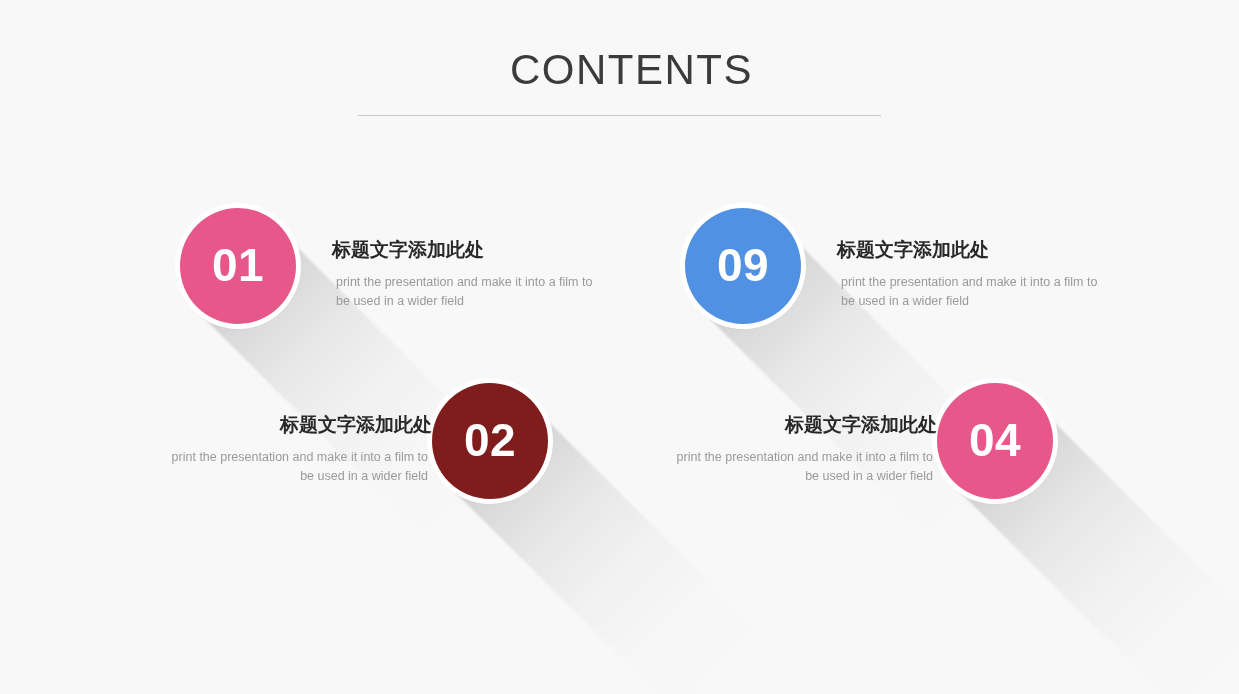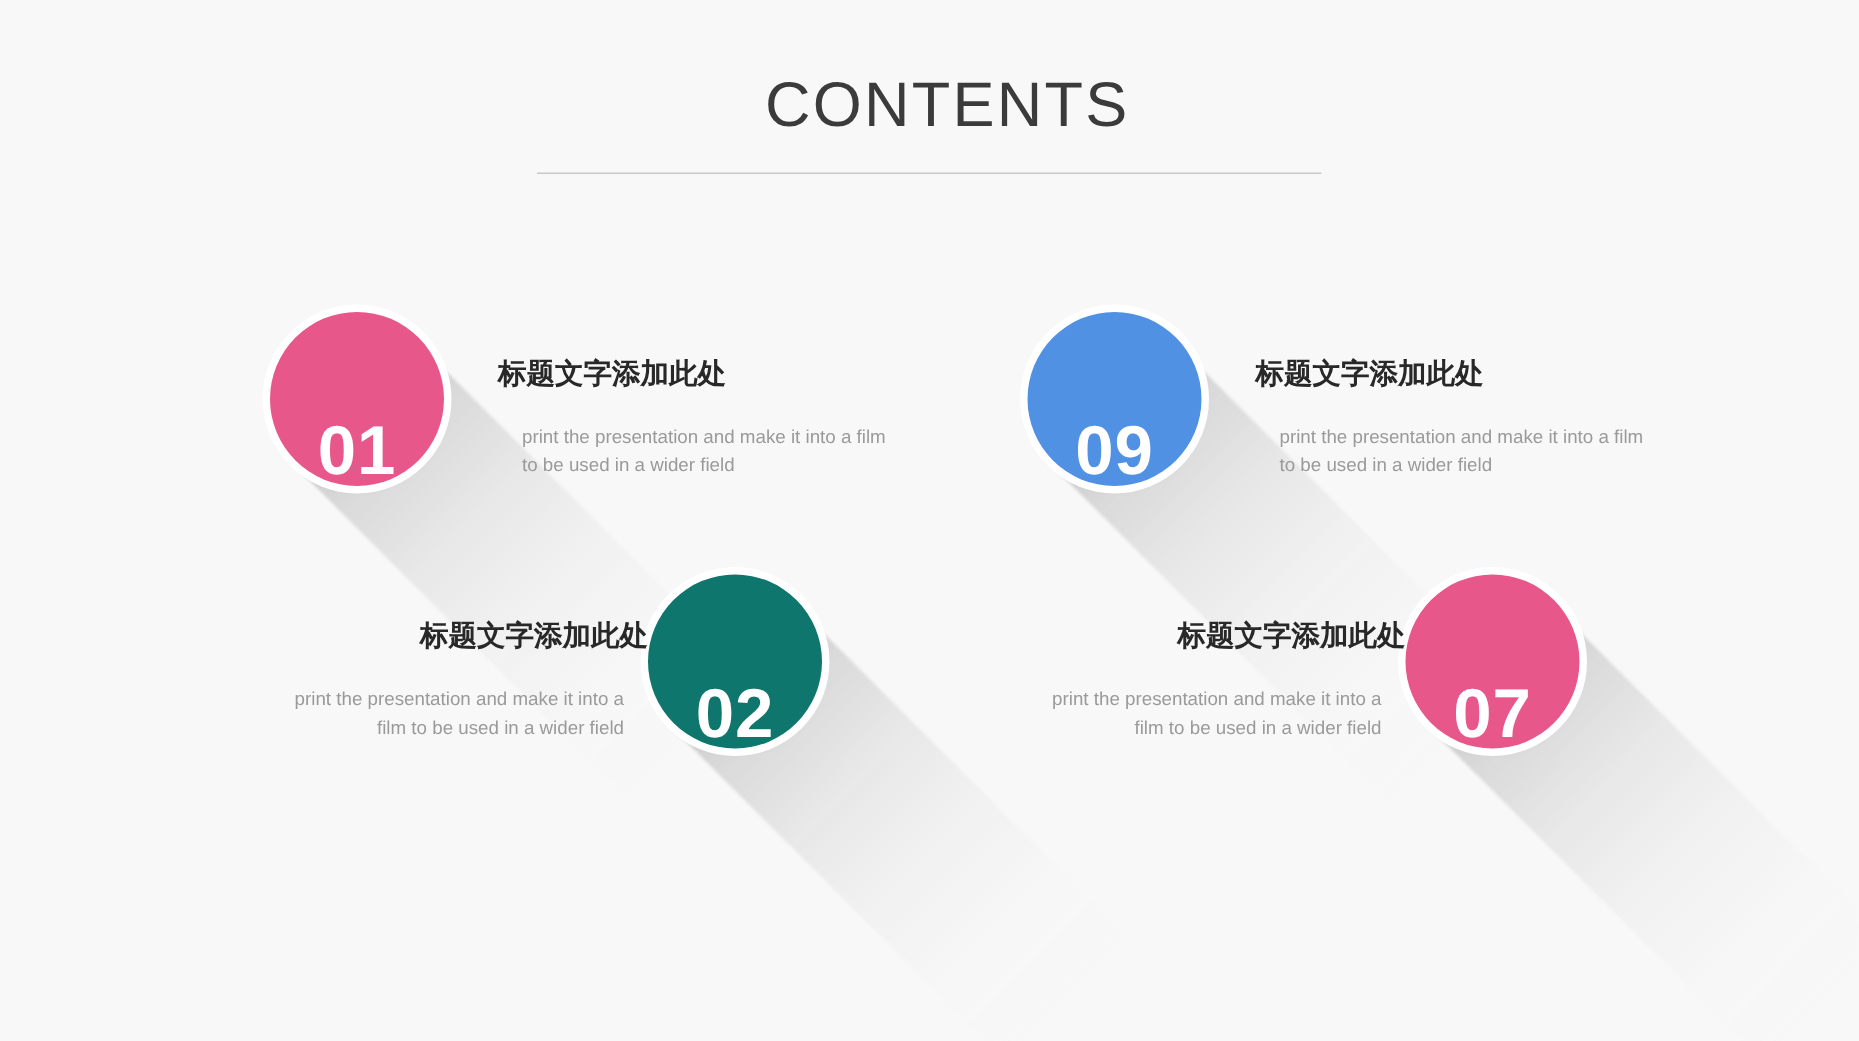--- a/index.html
+++ b/index.html
@@ -94,21 +94,21 @@
   .item-4 .shadow-tail { left: 272px; }
 
   .badge {
     position: absolute;
     width: 116px;
     height: 116px;
     top: 12px;
     border-radius: 50%;
     box-shadow: 0 0 0 5px #ffffff, 0 2px 5px rgba(120,120,120,0.20);
     display: flex;
-    align-items: flex-end;
+    align-items: center;
     justify-content: center;
   }
   .item-1 .badge, .item-3 .badge { left: 20px; }
   .item-2 .badge, .item-4 .badge { left: 272px; }
 
   .badge-number {
     font-family: "Liberation Sans", sans-serif;
     font-size: 46px;
     font-weight: bold;
     color: #ffffff;
@@ -136,21 +136,21 @@
   }
   .item-2 .item-heading, .item-4 .item-heading {
     padding-right: 8px;
   }
   .item-desc {
     font-family: "Liberation Sans", sans-serif;
     font-size: 12.5px;
     font-weight: normal;
     color: #9a9a9a;
     line-height: 19px;
-    margin: 16px;
+    margin: 4px;
   }
   .item-2 .item-desc, .item-4 .item-desc {
     padding-right: 8px;
   }
 </style>
 </head>
 <body style="background: rgb(248, 248, 248);">
 
 <div id="slide" style="background: rgb(248, 248, 248);">
 
@@ -165,21 +165,21 @@
       <span class="badge-number">01</span>
     </div>
     <div class="text-block">
       <p class="item-heading">标题文字添加此处</p>
       <p class="item-desc">print the presentation and make it into a film to be used in a wider field</p>
     </div>
   </div>
 
   <div class="item item-2">
     <div class="shadow-tail"></div>
-    <div class="badge" style="background: #0f766e;">
+    <div class="badge" style="background: #7f1d1d;">
       <span class="badge-number">02</span>
     </div>
     <div class="text-block">
       <p class="item-heading">标题文字添加此处</p>
       <p class="item-desc">print the presentation and make it into a film to be used in a wider field</p>
     </div>
   </div>
 
   <div class="item item-3">
     <div class="shadow-tail"></div>
@@ -188,21 +188,21 @@
     </div>
     <div class="text-block">
       <p class="item-heading">标题文字添加此处</p>
       <p class="item-desc">print the presentation and make it into a film to be used in a wider field</p>
     </div>
   </div>
 
   <div class="item item-4">
     <div class="shadow-tail"></div>
     <div class="badge" style="background: rgb(232, 87, 138);">
-      <span class="badge-number">07</span>
+      <span class="badge-number">04</span>
     </div>
     <div class="text-block">
       <p class="item-heading">标题文字添加此处</p>
       <p class="item-desc">print the presentation and make it into a film to be used in a wider field</p>
     </div>
   </div>
 
 </div>
 
 </body></html>

